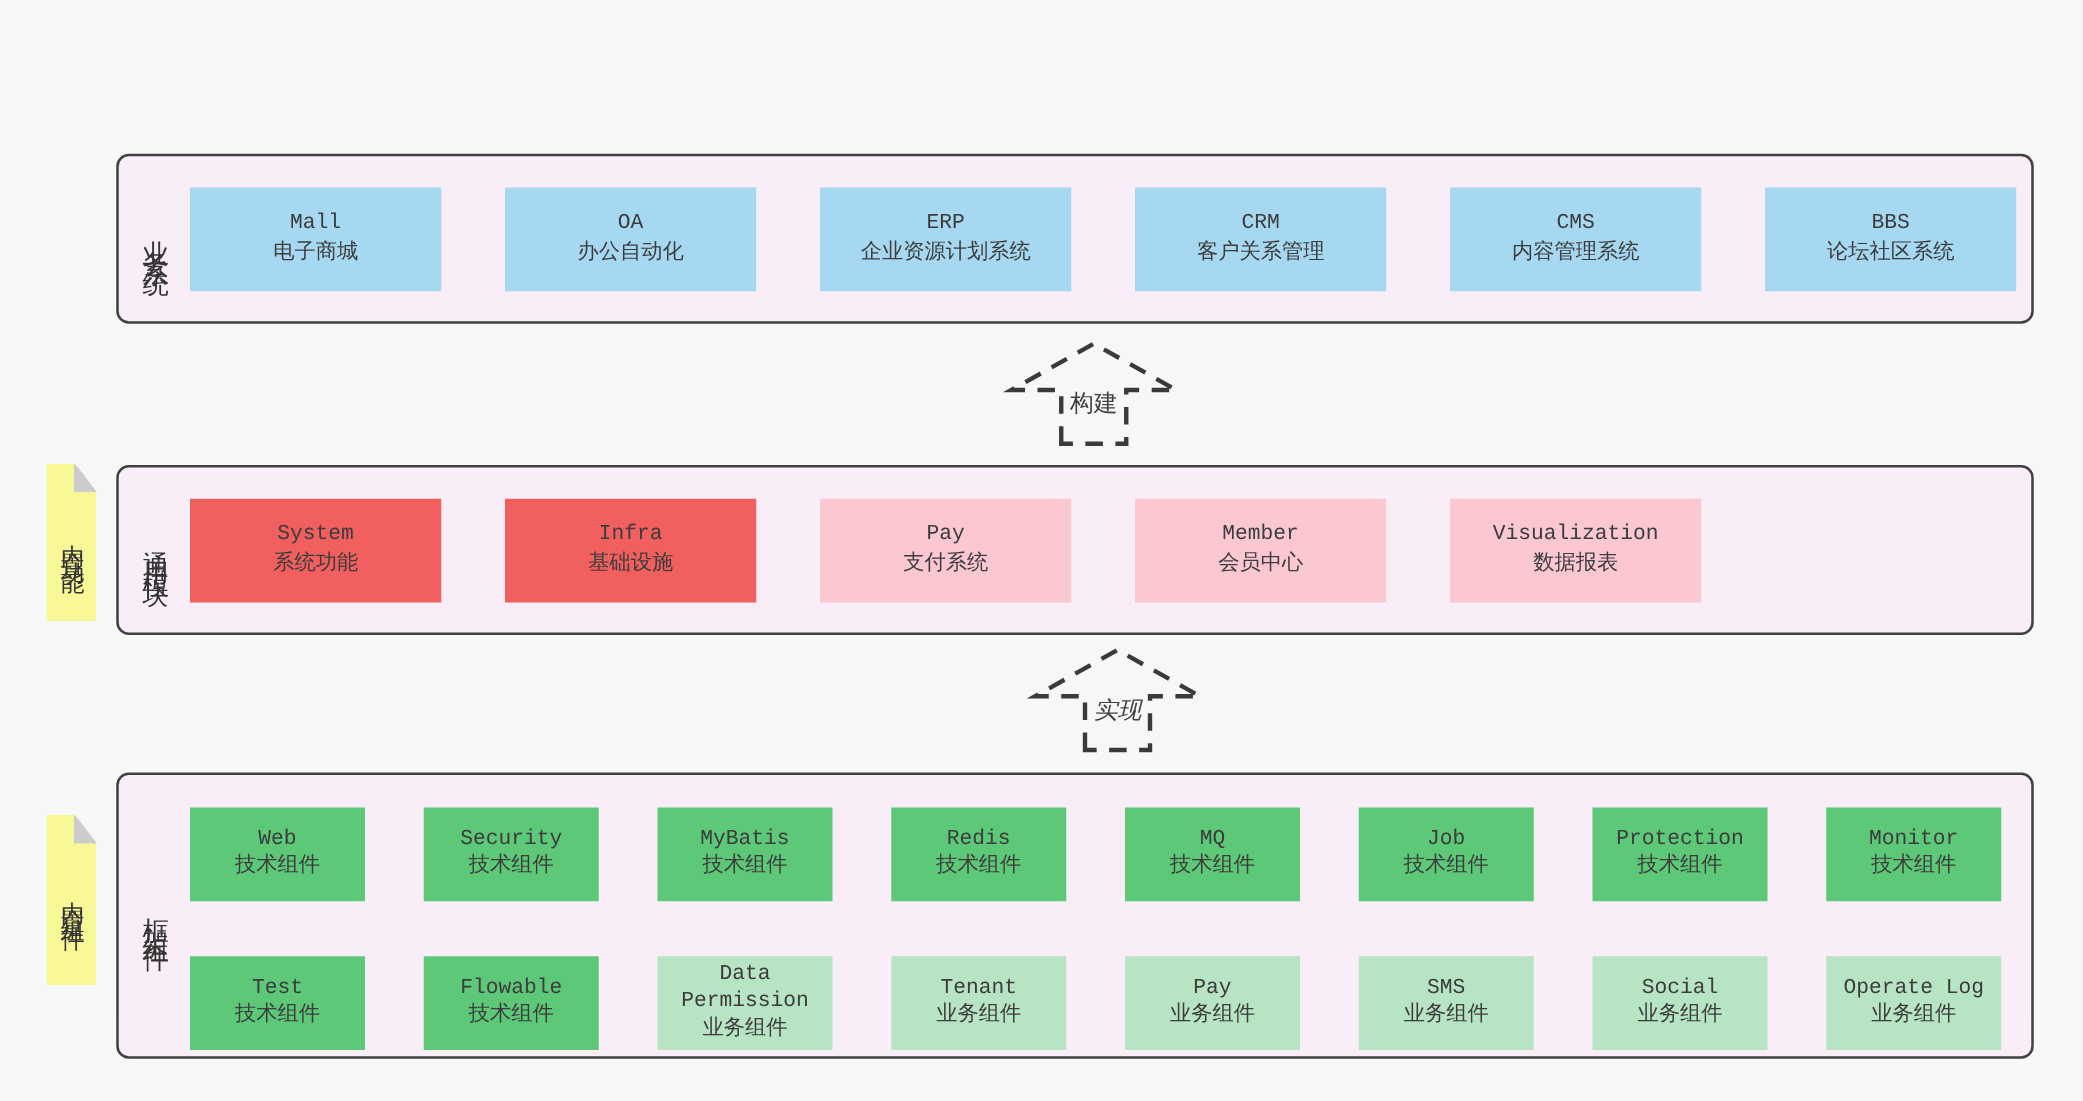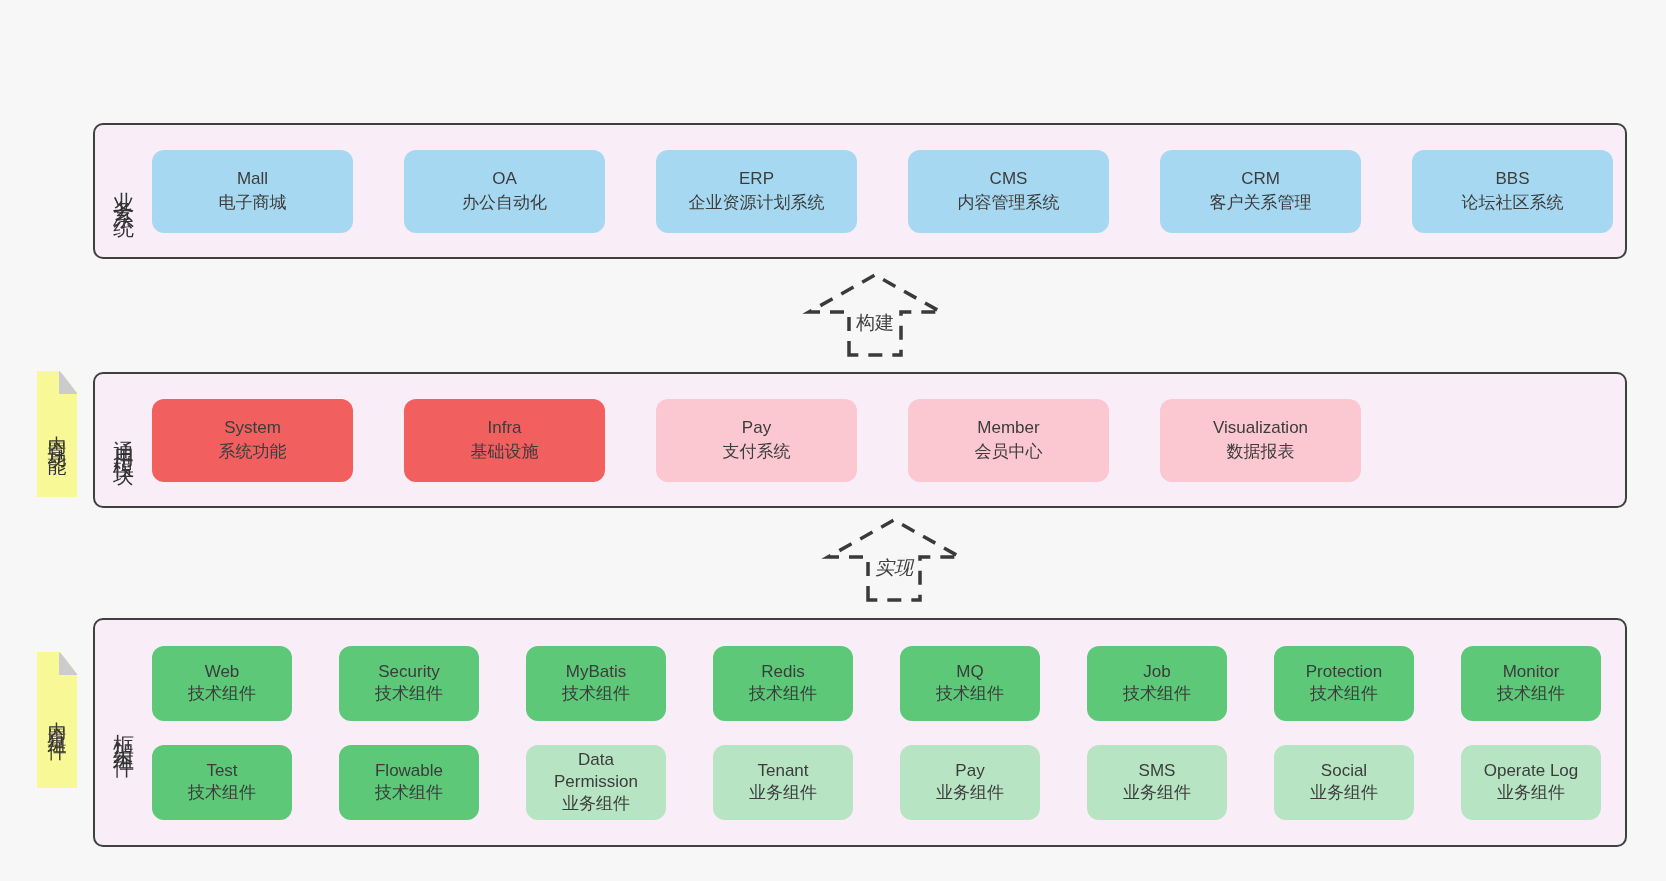--- a/index.html
+++ b/index.html
@@ -34,27 +34,28 @@
     gap:51px; padding-right:10px;
   }
   .rows {
     flex:1; display:flex; flex-direction:column;
     justify-content:center; gap:24px;
   }
   .box-row-sm { display:flex; gap:47px; }
 
   
   .box {
-    box-sizing:border-box; border-radius:12px;
+    box-sizing:border-box; border-radius:0;
     display:flex; flex-direction:column; align-items:center; justify-content:center;
     text-align:center; line-height:1.4; font-size:17px;
     padding:2px 4px;
+    font-family:Liberation Mono, monospace;
   }
   .w-lg { width:201px; height:83px; }
-  .w-sm { width:140px; height:75px; line-height:1.3; }
+  .w-sm { width:140px; height:75px; line-height:1.3;margin-top:20px; }
   .variant-blue        { background:var(--box_blue,#a6d9f1); }
   .variant-red         { background:var(--box_red,#f25f5f); }
   .variant-pink        { background:var(--box_pink,#fbc8d2); }
   .variant-green-dark  { background:var(--box_green_dark,#5cc878); }
   .variant-green-light { background:var(--box_green_light,#b7e4c2); }
   .box-name { white-space:pre-line; }
   .box-desc { white-space:nowrap; }
 
   
   .note {
@@ -108,27 +109,27 @@
           <div class="box-name">OA</div>
           <div class="box-desc">办公自动化</div>
         </div>
 
         <div class="box w-lg variant-blue">
           <div class="box-name">ERP</div>
           <div class="box-desc">企业资源计划系统</div>
         </div>
 
         <div class="box w-lg variant-blue">
+          <div class="box-name">CRM</div>
+          <div class="box-desc">客户关系管理</div>
+        </div>
+
+        <div class="box w-lg variant-blue">
           <div class="box-name">CMS</div>
           <div class="box-desc">内容管理系统</div>
-        </div>
-
-        <div class="box w-lg variant-blue">
-          <div class="box-name">CRM</div>
-          <div class="box-desc">客户关系管理</div>
         </div>
 
         <div class="box w-lg variant-blue">
           <div class="box-name">BBS</div>
           <div class="box-desc">论坛社区系统</div>
         </div>
       </div>
   </section>
 
   <div class="arrow arrow-1">

